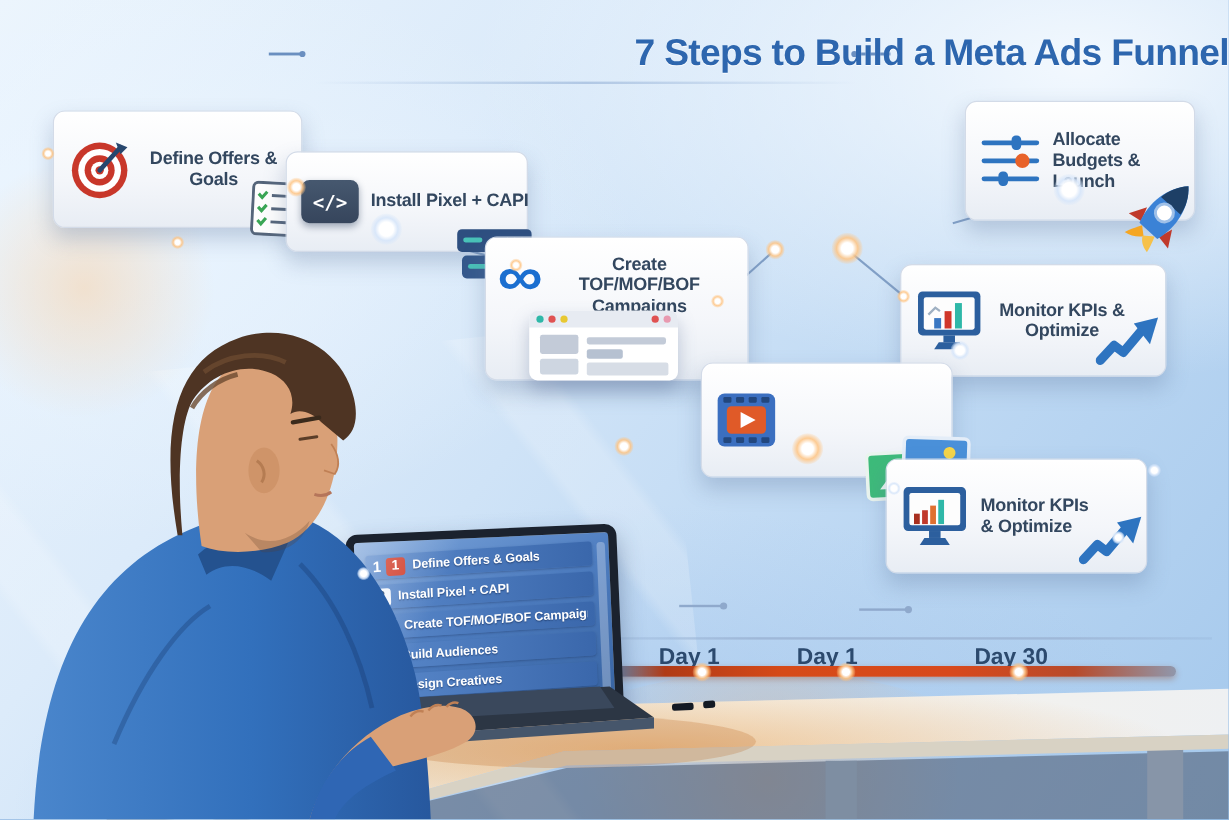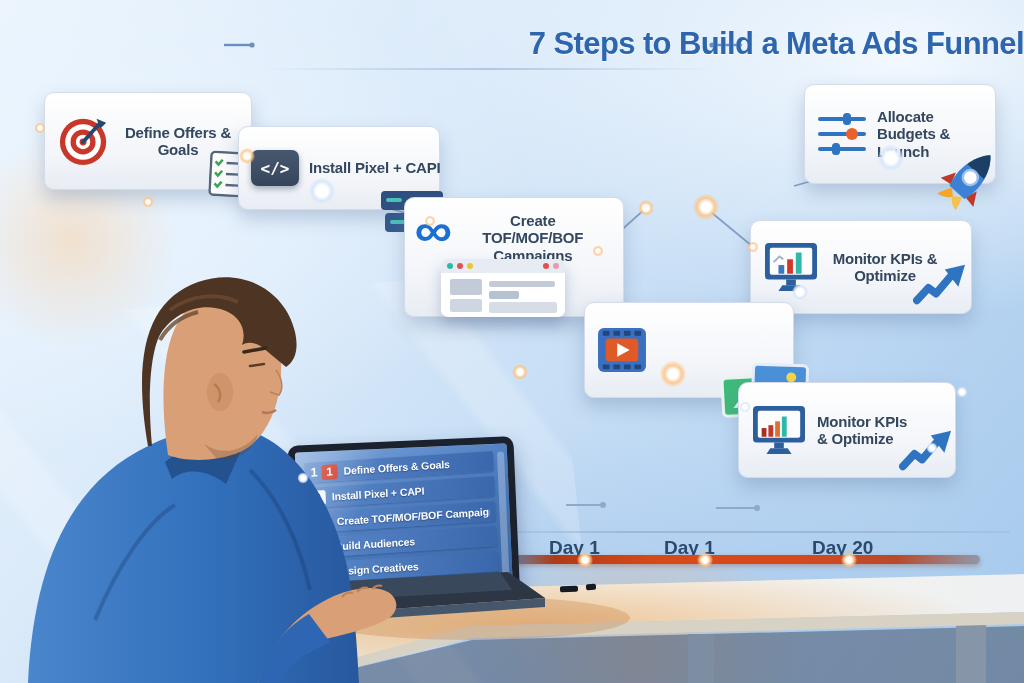--- a/index.html
+++ b/index.html
@@ -292,21 +292,21 @@
       <path d="M4 42 L16 29 L24 35 L40 16" stroke="#2e74c0" stroke-width="8" fill="none" stroke-linecap="round" stroke-linejoin="round"></path>
       <path d="M33 10 L54 5 L47 28 Z" fill="#2e74c0"></path>
     </svg>
   </div>
 
   <div class="tl-dash" style="left:566px;top:504px;width:36px;"></div>
   <div class="tl-dash" style="left:716px;top:507px;width:40px;"></div>
   <div class="tl-rule"></div>
   <div class="day" style="left:549px;">Day 1</div>
   <div class="day" style="left:664px;">Day 1</div>
-  <div class="day" style="left:812px;">Day 20</div>
+  <div class="day" style="left:812px;">Day 30</div>
   <div class="tl-bar"></div>
 
   <div class="laptop-screen">
     <div class="screen-scroll"></div>
     <div class="rows">
       <div class="lrow r1">
         <span class="ghost">1</span>
         <span class="chip red">1</span>
         <span class="ltext">Define Offers &amp; Goals</span>
       </div>

